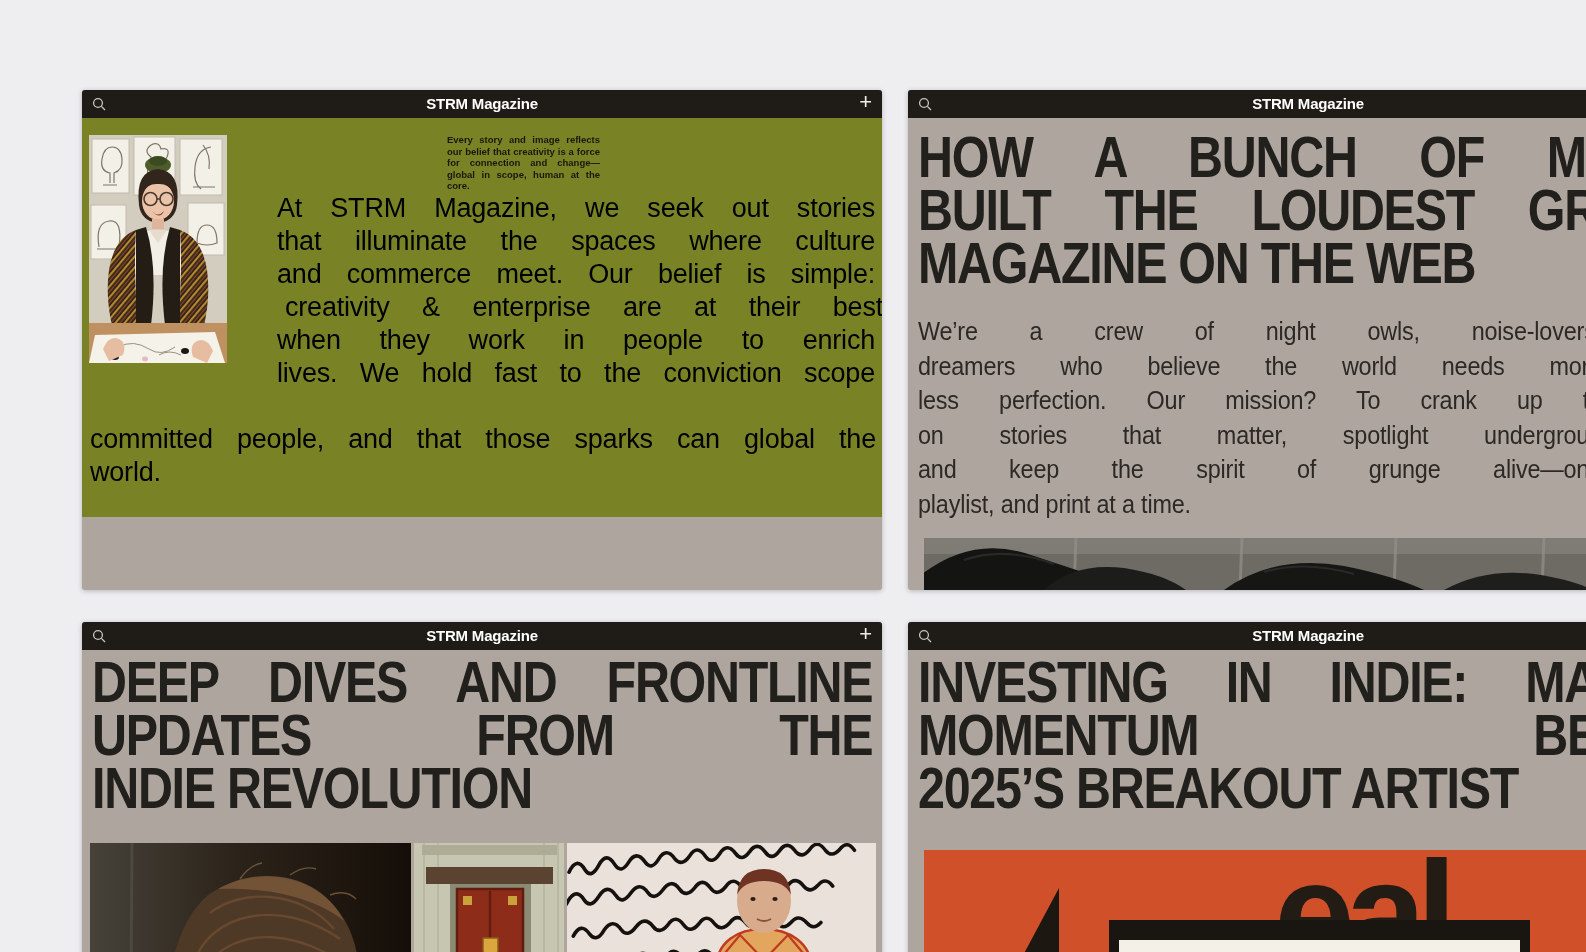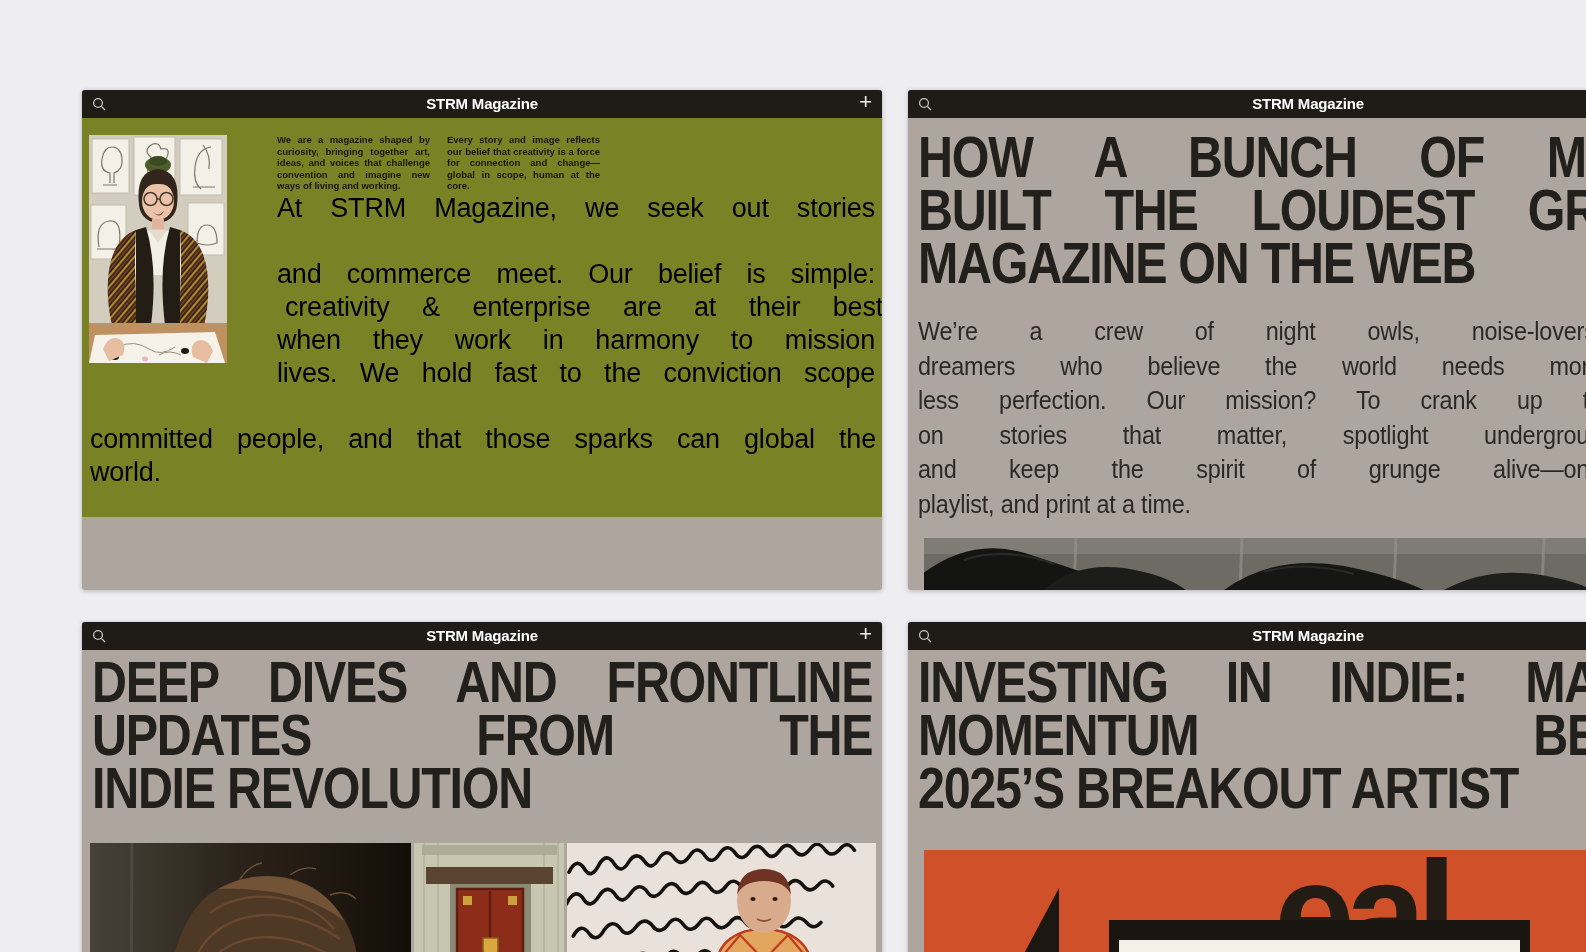--- a/index.html
+++ b/index.html
@@ -124,27 +124,27 @@
             <path d="M70,220 q10,-6 22,0"></path>
         </g>
         <ellipse cx="26" cy="222" rx="4" ry="3" fill="#1d1812"></ellipse>
         <ellipse cx="96" cy="216" rx="4" ry="3" fill="#1d1812"></ellipse>
         <ellipse cx="56" cy="224" rx="3" ry="2.4" fill="#e8b8c8"></ellipse>
         <path d="M14,214 q6,-14 16,-10 q8,4 4,16 l-14,6z" fill="#e6bda0"></path>
         <path d="M124,216 q-6,-14 -16,-10 q-8,4 -4,16 l14,6z" fill="#e6bda0"></path>
       </svg>
     </div>
 
-    <div class="icol c1">We are a magazine shaped by curiosity, bringing together art, ideas, and voices that challenge convention and imagine new ways of living and working.</div>
     <div class="icol c2">Every story and image reflects our belief that creativity is a force for connection and change—global in scope, human at the core.</div>
 
     <div class="st jst" style="left:195px;top:102px;width:598px">At STRM Magazine, we seek out stories</div>
+    <div class="st jst" style="left:195px;top:135px;width:598px">that illuminate the spaces where culture</div>
     <div class="st jst" style="left:195px;top:168px;width:598px">and commerce meet. Our belief is simple:</div>
     <div class="st jst" style="left:203px;top:201px;width:598px">creativity &amp; enterprise are at their best</div>
-    <div class="st jst" style="left:195px;top:234px;width:598px">when they work in harmony to mission</div>
+    <div class="st jst" style="left:195px;top:234px;width:598px">when they work in people to enrich</div>
     <div class="st jst" style="left:195px;top:267px;width:598px">lives. We hold fast to the conviction scope</div>
     <div class="st jst" style="left:8px;top:333px;width:786px">committed people, and that those sparks can global the</div>
     <div class="st" style="left:8px;top:366px">world.</div>
   </div>
 
   <div class="card tr">
     <div class="chrome">
       <span class="search-btn">
         <svg width="15" height="15" viewBox="0 0 15 15">
             <circle cx="6" cy="6" r="4.4" fill="none" stroke="#c9c7c2" stroke-width="1.3"></circle>

